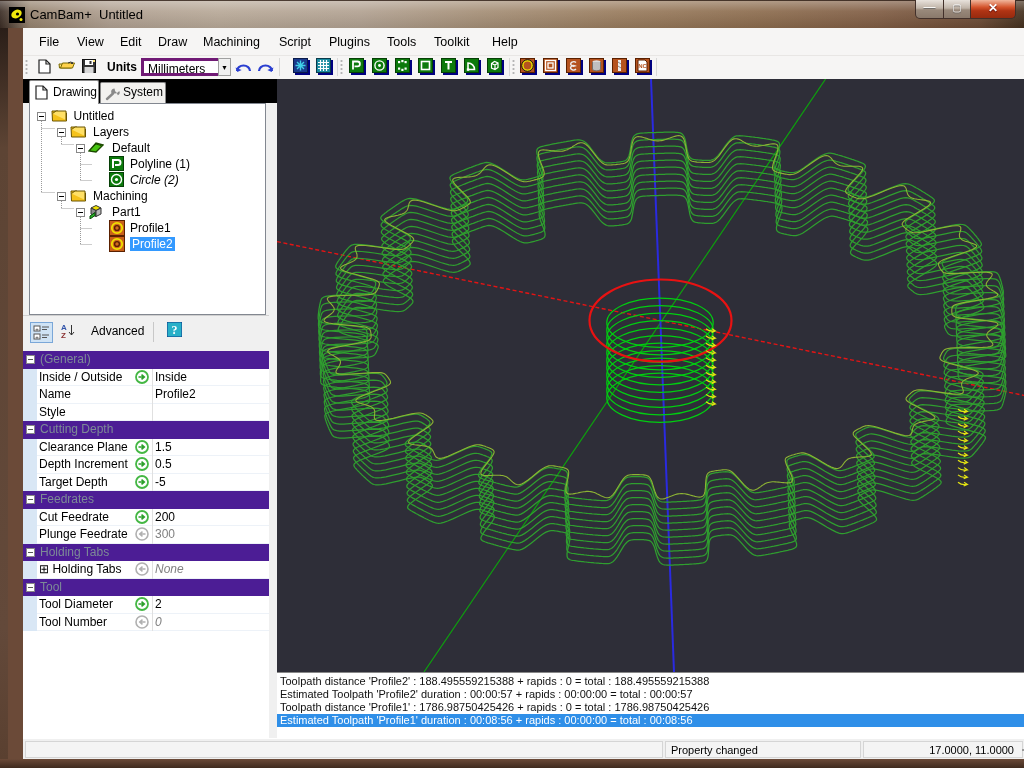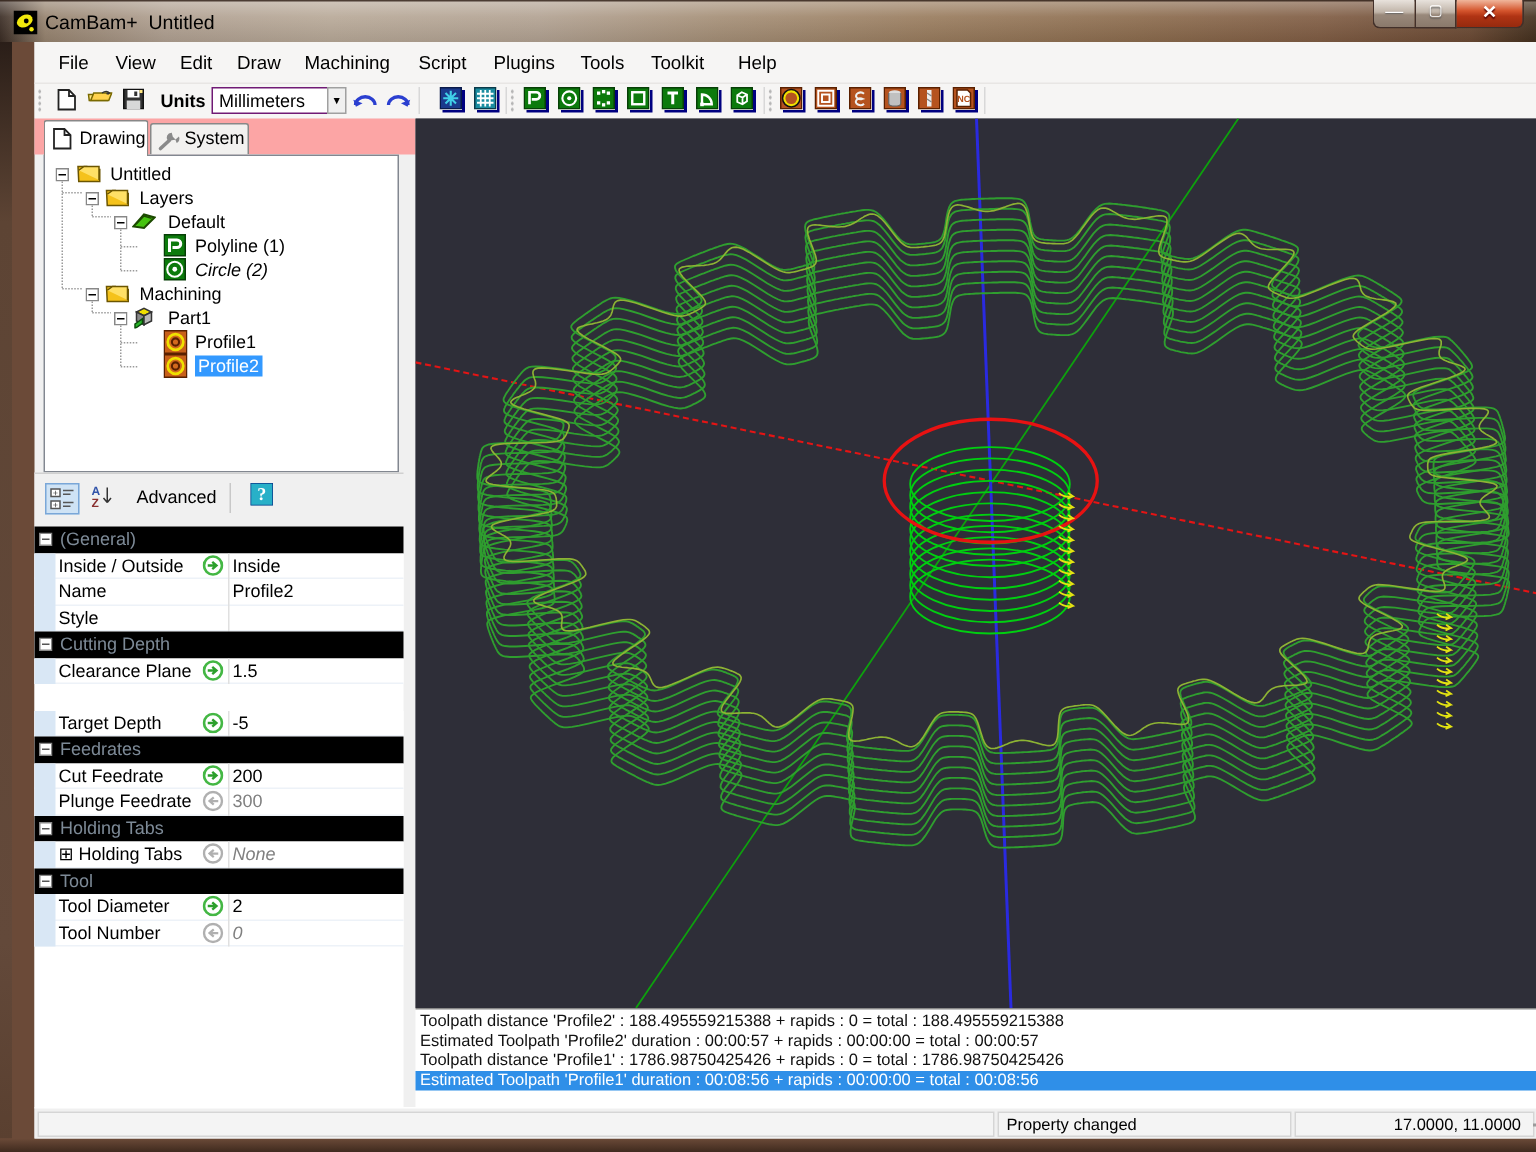--- a/index.html
+++ b/index.html
@@ -3,27 +3,27 @@
 *{margin:0;padding:0;box-sizing:border-box}
 body{width:1024px;height:768px;overflow:hidden;position:relative;font-family:"Liberation Sans",sans-serif;background:#6b4a38}
 .abs{position:absolute}
 .titlebar{left:0;top:0;width:1024px;height:28px;background:linear-gradient(90deg,#3a2c24 0,#96836f 30px,#b0a091 110px,#b8a998 220px,#b2a292 360px,#a58f77 480px,#997c5e 620px,#8c6c4e 760px,#805d44 880px,#6b4a34 980px,#44301e 1024px)}
 .titlebar::after{content:"";position:absolute;left:0;top:0;width:100%;height:100%;background:linear-gradient(180deg,rgba(255,255,255,.35),rgba(255,255,255,.08) 40%,rgba(0,0,0,.08))}
 .tborder{background:linear-gradient(180deg,#2a1e18,#5d4434 120px,#63493a 600px,#5a4030)}
 .client{left:23px;top:28px;width:1016px;height:731px;background:#f0f0f0}
 .menubar{left:0;top:0;width:1008px;height:28px;background:#f6f5f4;border-bottom:1px solid #e8e6e4}
 .menu{position:absolute;top:0;height:28px;line-height:28px;font-size:12.5px;color:#000}
 .toolbar{left:0;top:28px;width:1008px;height:23px;background:#f6f5f4}
-.tabrow{left:0;top:51px;width:254px;height:24px;background:#fca5a5}
+.tabrow{left:0;top:51px;width:254px;height:24px;background:#000000}
 .tab{position:absolute;font-size:12px;border:1px solid #888;border-bottom:none;border-radius:2px 2px 0 0}
 .treebox{left:6px;top:75px;width:237px;height:212px;background:#fff;border:1px solid #828790}
 .trow{position:absolute;font-size:12px;white-space:nowrap}
 .pgtool{left:0;top:287px;width:246px;height:36px;background:#f0f0f0;border-top:1px solid #d0d0d0}
 .grid{left:0;top:323px;width:246px;height:387px;background:#fff;font-size:12px}
-.cat{position:absolute;left:0;width:246px;height:17.5px;background:#000000;color:#7d8a97;line-height:17.5px}
+.cat{position:absolute;left:0;width:246px;height:17.5px;background:#4c1d95;color:#7d8a97;line-height:17.5px}
 .prow{position:absolute;left:0;width:246px;height:17.5px;background:#fff;line-height:17.5px;border-bottom:1px solid #edf2f8}
 .prow .lbl{position:absolute;left:16px;color:#000}
 .prow .gut{position:absolute;left:0;top:0;width:14px;height:17.5px;background:#d9e7f5}
 .prow .val{position:absolute;left:132px}
 .vline{position:absolute;left:129px;top:0;width:1px;height:17.5px;background:#e0e0e0}
 .log{left:254px;top:644px;width:754px;height:66px;background:#fff;border-top:1px solid #888;font-size:11px;color:#111}
 .logline{position:absolute;left:3px;white-space:nowrap}
 .statusbar{left:0;top:710px;width:1008px;height:21px;background:#f0f0f0;border-top:1px solid #fff;font-size:11px}
 .seg{position:absolute;top:2px;height:17px;border:1px solid #d5d5d5;background:#f4f4f4;line-height:16px}
 .viewport{left:254px;top:51px;width:749px;height:593px;background:#2e2e38}
@@ -72,21 +72,21 @@
           <path d="M10 2 q3 -2 5 0 l-1 .8 m1 -.8 l-2 .5" stroke="#333" fill="none"></path>
         </svg></div>
 <div class="abs" style="left:59px;top:3px"><svg width="14" height="14" viewBox="0 0 14 14" style="">
           <rect x="0.5" y="0.5" width="13" height="13" fill="#333" stroke="#111"></rect>
           <rect x="3" y="1" width="8" height="5" fill="#fff"></rect>
           <rect x="7.5" y="2" width="2" height="3" fill="#333"></rect>
           <rect x="2.5" y="8" width="9" height="6" fill="#d8d8d8"></rect>
           <rect x="11" y="1" width="2" height="2" fill="#ffe680"></rect>
         </svg></div>
 <div class="abs" style="left:84px;top:4px;font-size:12px;font-weight:bold">Units</div>
-<div class="abs" style="left:118px;top:2px;width:82px;height:18px;background:#fff;border:1px solid #701a75;font-size:12px;line-height:16px;padding-left:4px">Millimeters</div>
+<div class="abs" style="left:118px;top:2px;width:82px;height:18px;background:#fff;border:3px solid #701a75;font-size:12px;line-height:16px;padding-left:4px">Millimeters</div>
 <div class="abs" style="left:195px;top:2px;width:13px;height:18px;background:#f0f0f0;border:1px solid #a0a0a0;font-size:7px;text-align:center;line-height:18px">▼</div>
 <div class="abs" style="left:212px;top:4px"><svg width="17" height="12" viewBox="0 0 17 12" style="">
           <path d="M2 9 a6.5 5.5 0 0 1 13 0" fill="none" stroke="#2b3fd0" stroke-width="2.2"></path>
           <path d="M0.5 5.5 l1.8 4.6 4.4-2.2z" fill="#2b3fd0"></path>
         </svg></div>
 <div class="abs" style="left:234px;top:4px"><svg width="17" height="12" viewBox="0 0 17 12" style="">
           <path d="M2 9 a6.5 5.5 0 0 1 13 0" fill="none" stroke="#2b3fd0" stroke-width="2.2"></path>
           <path d="M16.5 5.5 l-1.8 4.6-4.4-2.2z" fill="#2b3fd0"></path>
         </svg></div>
 <div class="sep" style="left:256px"></div>
@@ -344,20 +344,30 @@
       </div>
 <div class="prow" style="top:87.5px">
         <span class="gut"></span>
         <span class="lbl">Clearance Plane</span>
         <span style="position:absolute;left:112px;top:1px"><svg width="14" height="14" viewBox="0 0 14 14" style="">
             <circle cx="7" cy="7" r="6" fill="#fff" stroke="#44b744" stroke-width="1.8"></circle>
             <path d="M3.5 7 h5 m-2-2.4 l2.8 2.4-2.8 2.4" stroke="#2ca02c" stroke-width="1.6" fill="none"></path>
           </svg></span>
         <span class="vline"></span>
         <span class="val" style="">1.5</span>
+      </div>
+<div class="prow" style="top:105.0px">
+        <span class="gut"></span>
+        <span class="lbl">Depth Increment</span>
+        <span style="position:absolute;left:112px;top:1px"><svg width="14" height="14" viewBox="0 0 14 14" style="">
+            <circle cx="7" cy="7" r="6" fill="#fff" stroke="#44b744" stroke-width="1.8"></circle>
+            <path d="M3.5 7 h5 m-2-2.4 l2.8 2.4-2.8 2.4" stroke="#2ca02c" stroke-width="1.6" fill="none"></path>
+          </svg></span>
+        <span class="vline"></span>
+        <span class="val" style="">0.5</span>
       </div>
 <div class="prow" style="top:122.5px">
         <span class="gut"></span>
         <span class="lbl">Target Depth</span>
         <span style="position:absolute;left:112px;top:1px"><svg width="14" height="14" viewBox="0 0 14 14" style="">
             <circle cx="7" cy="7" r="6" fill="#fff" stroke="#44b744" stroke-width="1.8"></circle>
             <path d="M3.5 7 h5 m-2-2.4 l2.8 2.4-2.8 2.4" stroke="#2ca02c" stroke-width="1.6" fill="none"></path>
           </svg></span>
         <span class="vline"></span>
         <span class="val" style="">-5</span>

